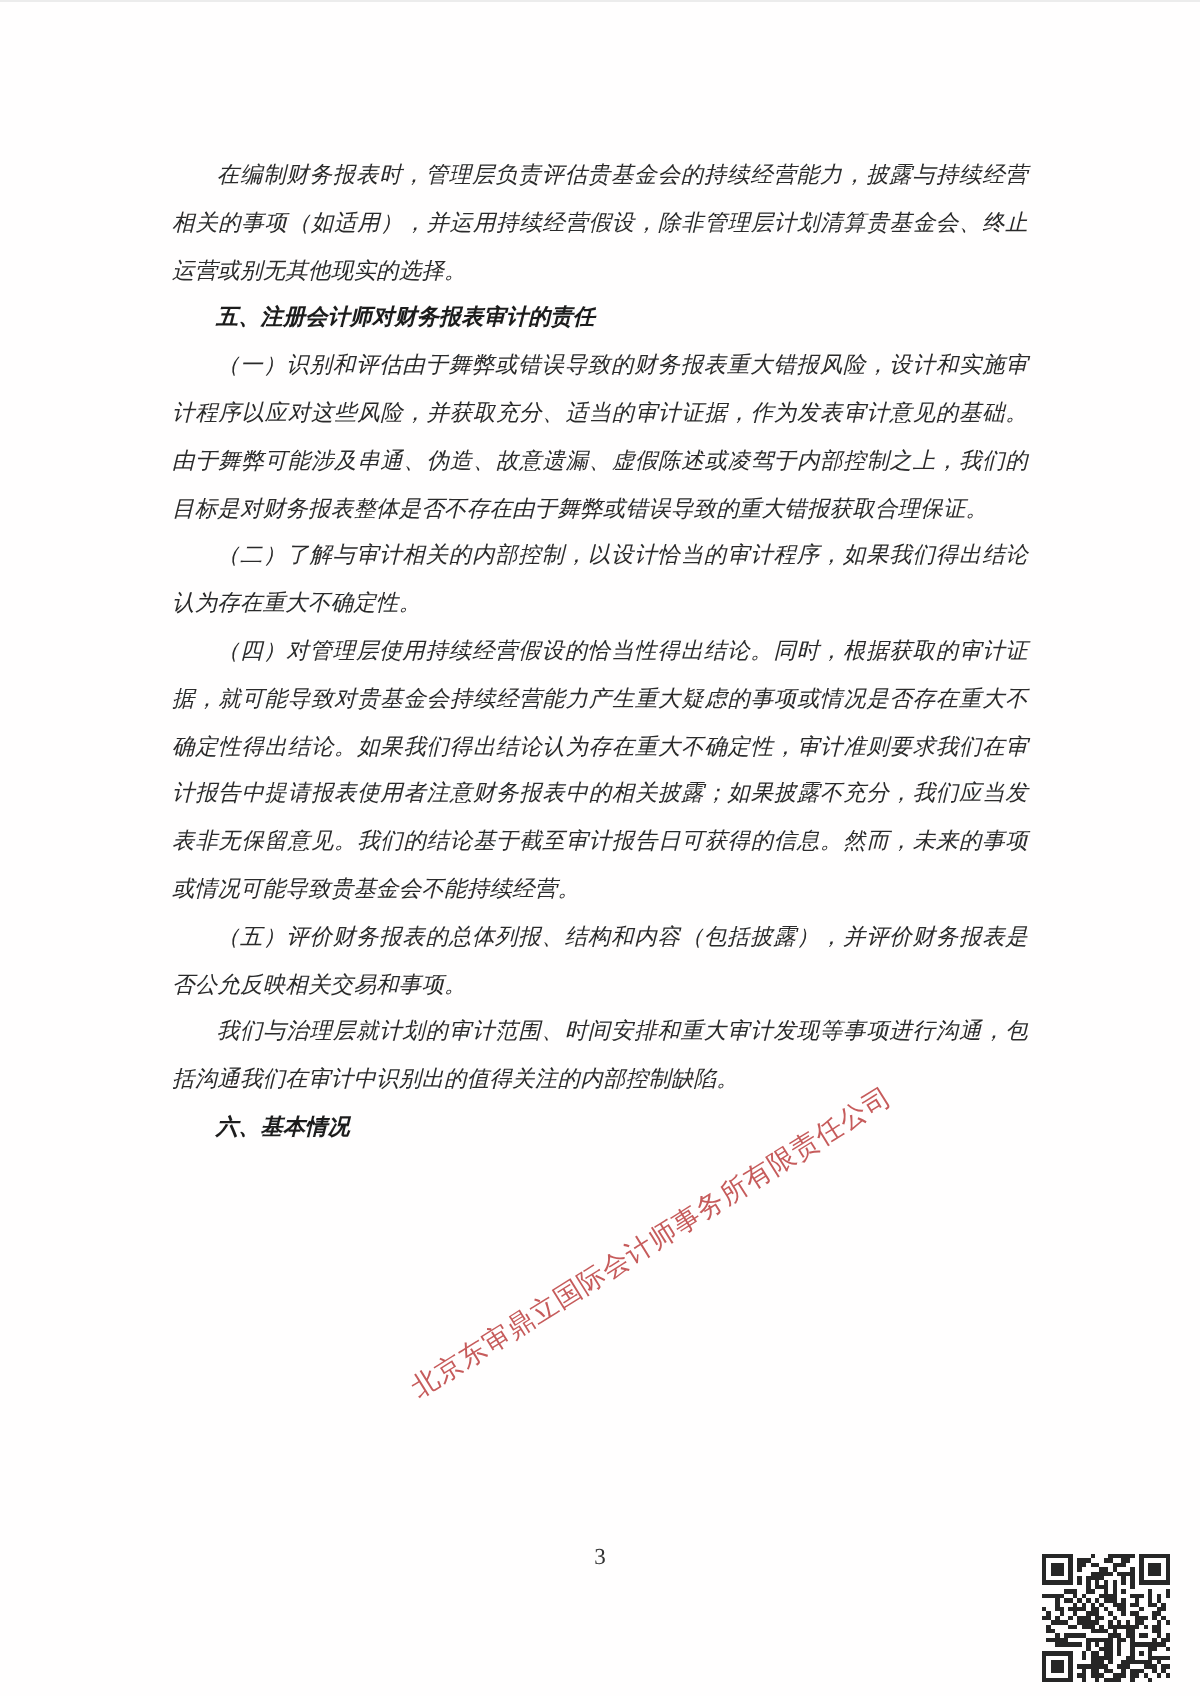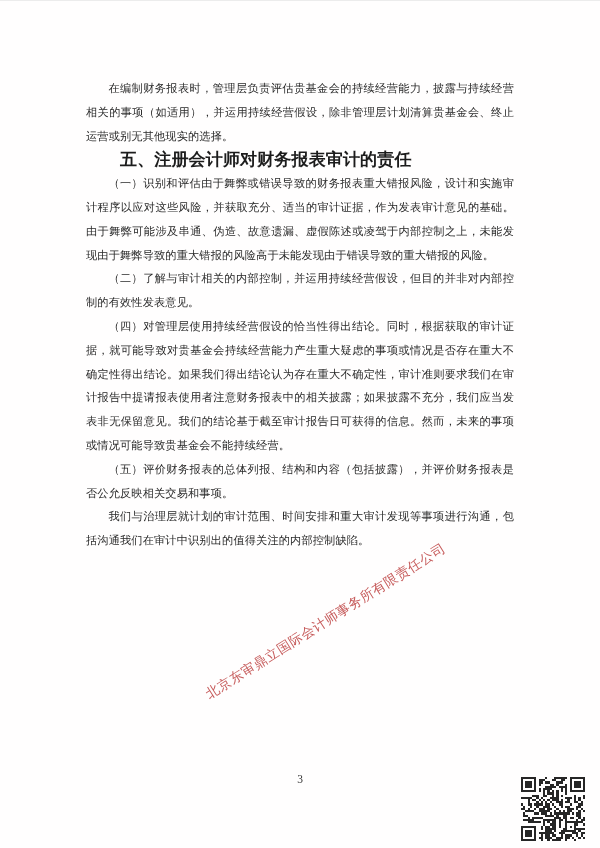--- a/index.html
+++ b/index.html
@@ -25,27 +25,28 @@
     font-size: 11.2px;
     line-height: 23.8px;
     color: #2a2a2a;
     text-align: justify;
     text-align-last: left;
     letter-spacing: 0.15px;
   }
   .content p {
     margin: 0;
     text-indent: 2em;
+    font-style: italic;
   }
   .content .doc-heading {
     margin: 0;
     text-indent: 2em;
     font-weight: bold;
     color: #1c1c1c;
-    font-size: 17px;
+    font-size: 11px;
   }
   .watermark {
     position: absolute;
     left: 186px;
     top: 612px;
     width: 278px;
     text-align: center;
     transform: rotate(-32deg);
     white-space: nowrap;
     font-size: 13.5px;
@@ -74,25 +75,26 @@
 </head>
 <body>
 
 <div class="page">
 
   <div class="watermark">北京东审鼎立国际会计师事务所有限责任公司</div>
 
   <div class="content">
       <p class="doc-paragraph">在编制财务报表时，管理层负责评估贵基金会的持续经营能力，披露与持续经营相关的事项（如适用），并运用持续经营假设，除非管理层计划清算贵基金会、终止运营或别无其他现实的选择。</p>
       <p class="doc-heading">五、注册会计师对财务报表审计的责任</p>
-      <p class="doc-paragraph">（一）识别和评估由于舞弊或错误导致的财务报表重大错报风险，设计和实施审计程序以应对这些风险，并获取充分、适当的审计证据，作为发表审计意见的基础。由于舞弊可能涉及串通、伪造、故意遗漏、虚假陈述或凌驾于内部控制之上，未能发现由于舞弊导致的重大错报的风险高于未能发现由于错误导致的重大错报的风险。</p>
-      <p class="doc-paragraph">（二）了解与审计相关的内部控制，并运用持续经营假设，但目的并非对内部控制的有效性发表意见。</p>
+      <p class="doc-paragraph">（一）识别和评估由于舞弊或错误导致的财务报表重大错报风险，设计和实施审计程序以应对这些风险，并获取充分、适当的审计证据，作为发表审计意见的基础。由于舞弊可能涉及串通、伪造、故意遗漏、虚假陈述或凌驾于内部控制之上，我们的目标是对财务报表整体是否不存在由于舞弊或错误导致的重大错报获取合理保证。</p>
+      <p class="doc-paragraph">（二）了解与审计相关的内部控制，以设计恰当的审计程序，如果我们得出结论认为存在重大不确定性。</p>
       <p class="doc-paragraph">（四）对管理层使用持续经营假设的恰当性得出结论。同时，根据获取的审计证据，就可能导致对贵基金会持续经营能力产生重大疑虑的事项或情况是否存在重大不确定性得出结论。如果我们得出结论认为存在重大不确定性，审计准则要求我们在审计报告中提请报表使用者注意财务报表中的相关披露；如果披露不充分，我们应当发表非无保留意见。我们的结论基于截至审计报告日可获得的信息。然而，未来的事项或情况可能导致贵基金会不能持续经营。</p>
       <p class="doc-paragraph">（五）评价财务报表的总体列报、结构和内容（包括披露），并评价财务报表是否公允反映相关交易和事项。</p>
       <p class="doc-paragraph">我们与治理层就计划的审计范围、时间安排和重大审计发现等事项进行沟通，包括沟通我们在审计中识别出的值得关注的内部控制缺陷。</p>
+      <p class="doc-heading">六、基本情况</p>
     </div>
 
   <div class="page-number">3</div>
 
   <svg class="qr" id="qr" viewBox="0 0 29 29" shape-rendering="crispEdges">
       <g fill="#262626">
         <rect x="0" y="0" width="1" height="1"></rect>
         <rect x="1" y="0" width="1" height="1"></rect>
         <rect x="2" y="0" width="1" height="1"></rect>
         <rect x="3" y="0" width="1" height="1"></rect>

